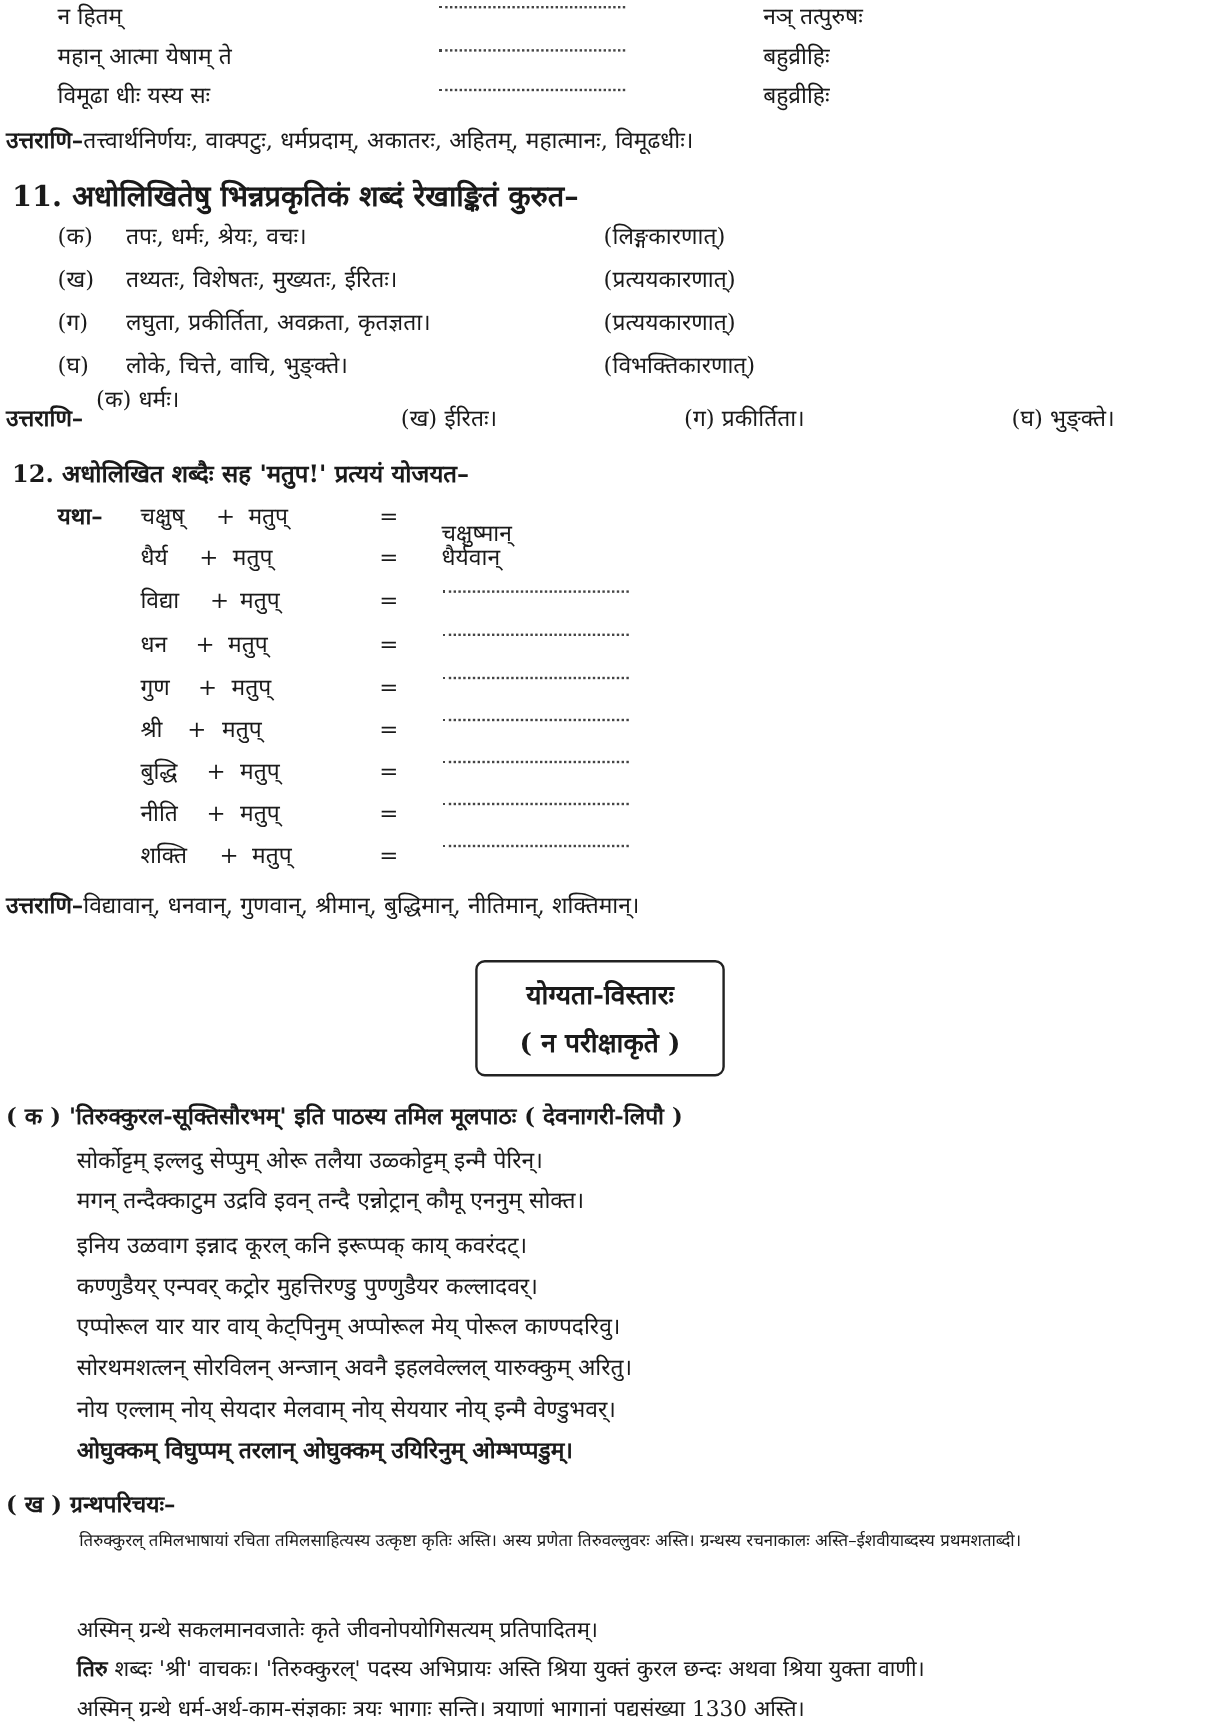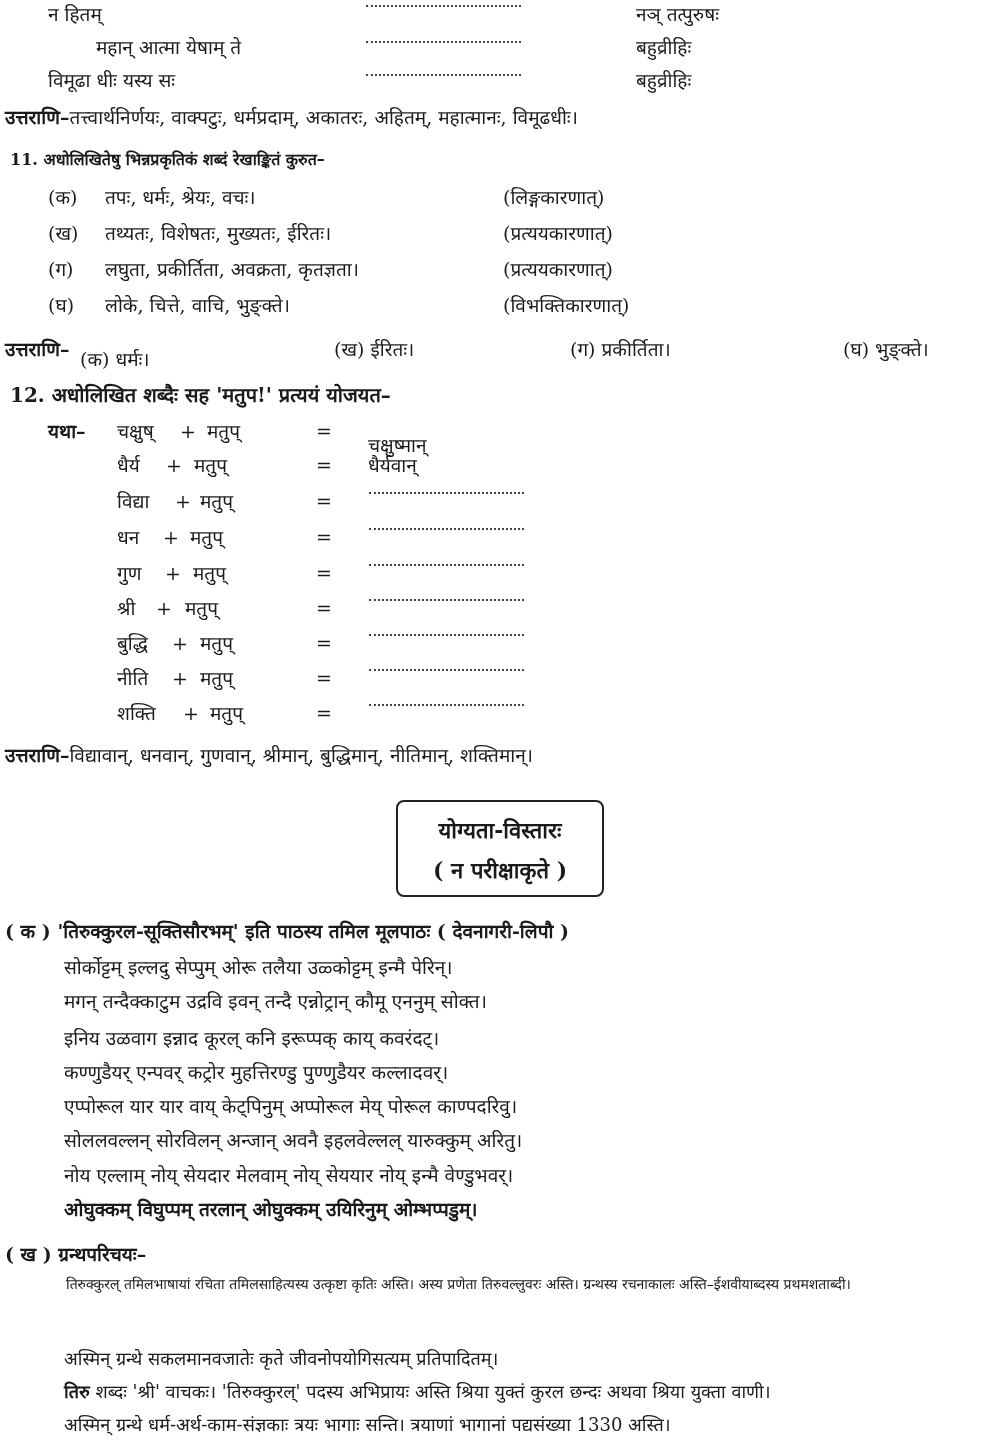--- a/index.html
+++ b/index.html
@@ -25,35 +25,35 @@
   </style>
 </head>
 <body>
 
 <div>
   <span class="abs" style="left:48px;top:5px;">न हितम्</span>
   <div class="dots" style="left:366px;top:5px;"></div>
   <span class="abs" style="left:636px;top:5px;">नञ् तत्पुरुषः</span>
 </div>
 <div>
-  <span class="abs" style="left:48px;top:38px;margin-left:48px;">महान् आत्मा येषाम् ते</span>
+  <span class="abs" style="left:48px;top:38px;">महान् आत्मा येषाम् ते</span>
   <div class="dots" style="left:366px;top:41px;"></div>
   <span class="abs" style="left:636px;top:38px;">बहुव्रीहिः</span>
 </div>
 <div>
   <span class="abs" style="left:48px;top:71px;">विमूढा धीः यस्य सः</span>
   <div class="dots" style="left:366px;top:74px;"></div>
   <span class="abs" style="left:636px;top:71px;">बहुव्रीहिः</span>
 </div>
 
 <div class="abs" style="left:5px;top:108px;">
   <span class="b">उत्तराणि–</span><span>तत्त्वार्थनिर्णयः, वाक्पटुः, धर्मप्रदाम्, अकातरः, अहितम्, महात्मानः, विमूढधीः।</span>
 </div>
 
-<div class="abs b" style="left:10px;top:152px;font-size:16px;">11. अधोलिखितेषु भिन्नप्रकृतिकं शब्दं रेखाङ्कितं कुरुत–</div>
+<div class="abs b" style="left:10px;top:152px;font-size:24px;">11. अधोलिखितेषु भिन्नप्रकृतिकं शब्दं रेखाङ्कितं कुरुत–</div>
 
 <div>
   <span class="abs" style="left:48px;top:188px;">(क)</span>
   <span class="abs" style="left:105px;top:188px;">तपः, धर्मः, श्रेयः, वचः।</span>
   <span class="abs" style="left:503px;top:188px;">(लिङ्गकारणात्)</span>
 </div>
 <div>
   <span class="abs" style="left:48px;top:224px;">(ख)</span>
   <span class="abs" style="left:105px;top:224px;">तथ्यतः, विशेषतः, मुख्यतः, ईरितः।</span>
   <span class="abs" style="left:503px;top:224px;">(प्रत्ययकारणात्)</span>
@@ -64,21 +64,21 @@
   <span class="abs" style="left:503px;top:260px;">(प्रत्ययकारणात्)</span>
 </div>
 <div>
   <span class="abs" style="left:48px;top:296px;">(घ)</span>
   <span class="abs" style="left:105px;top:296px;">लोके, चित्ते, वाचि, भुङ्क्ते।</span>
   <span class="abs" style="left:503px;top:296px;">(विभक्तिकारणात्)</span>
 </div>
 
 <div>
   <span class="abs b" style="left:5px;top:340px;">उत्तराणि–</span>
-  <span class="abs" style="left:80px;top:350px;text-align:center;">(क) धर्मः।</span>
+  <span class="abs" style="left:80px;top:324px;text-align:center;">(क) धर्मः।</span>
   <span class="abs" style="left:334px;top:340px;">(ख) ईरितः।</span>
   <span class="abs" style="left:570px;top:340px;">(ग) प्रकीर्तिता।</span>
   <span class="abs" style="left:843px;top:340px;">(घ) भुङ्क्ते।</span>
 </div>
 
 <div class="abs b" style="left:10px;top:385px;font-size:20px;">12. अधोलिखित शब्दैः सह 'मतुप!' प्रत्ययं योजयत–</div>
 <span class="abs b" style="left:48px;top:422px;">यथा–</span>
 
 <div>
   <span class="abs" style="left:117px;top:422px;">चक्षुष्</span>
@@ -153,21 +153,21 @@
   <div>( न परीक्षाकृते )</div>
 </div>
 
 <div class="abs b" style="left:5px;top:922px;">( क ) 'तिरुक्कुरल-सूक्तिसौरभम्' इति पाठस्य तमिल मूलपाठः ( देवनागरी-लिपौ )</div>
 <div>
   <div class="abs" style="left:64px;top:958px;">सोर्कोट्टम् इल्लदु सेप्पुम् ओरू तलैया उळ्कोट्टम् इन्मै पेरिन्।</div>
   <div class="abs" style="left:64px;top:992px;">मगन् तन्दैक्काटुम उद्रवि इवन् तन्दै एन्नोट्रान् कौमू एननुम् सोक्त।</div>
   <div class="abs" style="left:64px;top:1029px;">इनिय उळवाग इन्नाद कूरल् कनि इरूप्पक् काय् कवरंदट्।</div>
   <div class="abs" style="left:64px;top:1063px;">कण्णुडैयर् एन्पवर् कट्रोर मुहत्तिरण्डु पुण्णुडैयर कल्लादवर्।</div>
   <div class="abs" style="left:64px;top:1097px;">एप्पोरूल यार यार वाय् केट्पिनुम् अप्पोरूल मेय् पोरूल काण्पदरिवु।</div>
-  <div class="abs" style="left:64px;top:1131px;">सोललवल्लन् सोरविलन् अन्जान् अवनै इहलवेल्लल् यारुक्कुम् अरितु।</div>
+  <div class="abs" style="left:64px;top:1131px;">सोरथमशत्लन् सोरविलन् अन्जान् अवनै इहलवेल्लल् यारुक्कुम् अरितु।</div>
   <div class="abs" style="left:64px;top:1166px;">नोय एल्लाम् नोय् सेयदार मेलवाम् नोय् सेययार नोय् इन्मै वेण्डुभवर्।</div>
   <div class="abs" style="left:64px;top:1200px;font-weight:bold;">ओघुक्कम् विघुप्पम् तरलान् ओघुक्कम् उयिरिनुम् ओम्भप्पडुम्।</div>
 </div>
 
 <div class="abs b" style="left:5px;top:1245px;">( ख ) ग्रन्थपरिचयः–</div>
 <div class="para" style="top:1275px;text-indent:58px;font-size:14px;">तिरुक्कुरल् तमिलभाषायां रचिता तमिलसाहित्यस्य उत्कृष्टा कृतिः अस्ति। अस्य प्रणेता तिरुवल्लुवरः अस्ति। ग्रन्थस्य रचनाकालः अस्ति–ईशवीयाब्दस्य प्रथमशताब्दी।</div>
 <div class="abs" style="left:64px;top:1350px;font-size:18px;">अस्मिन् ग्रन्थे सकलमानवजातेः कृते जीवनोपयोगिसत्यम् प्रतिपादितम्।</div>
 <div class="abs" style="left:64px;top:1383px;font-size:18px;">
   <span class="b">तिरु</span><span> शब्दः 'श्री' वाचकः। 'तिरुक्कुरल्' पदस्य अभिप्रायः अस्ति श्रिया युक्तं कुरल छन्दः अथवा श्रिया युक्ता वाणी।</span>
 </div>

